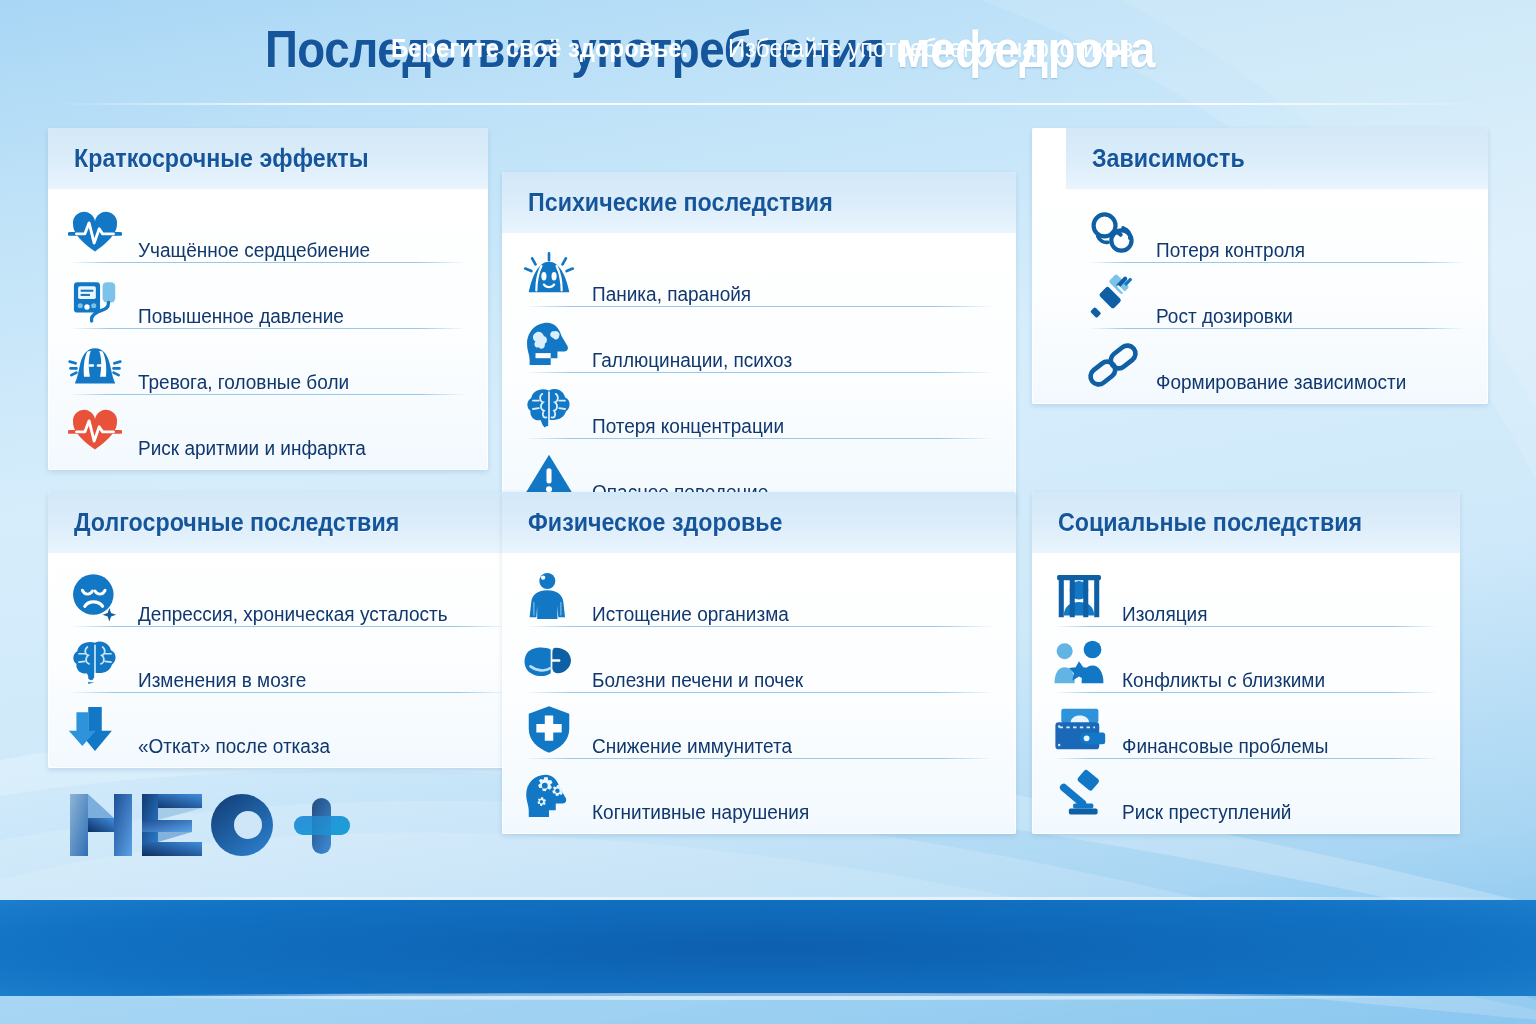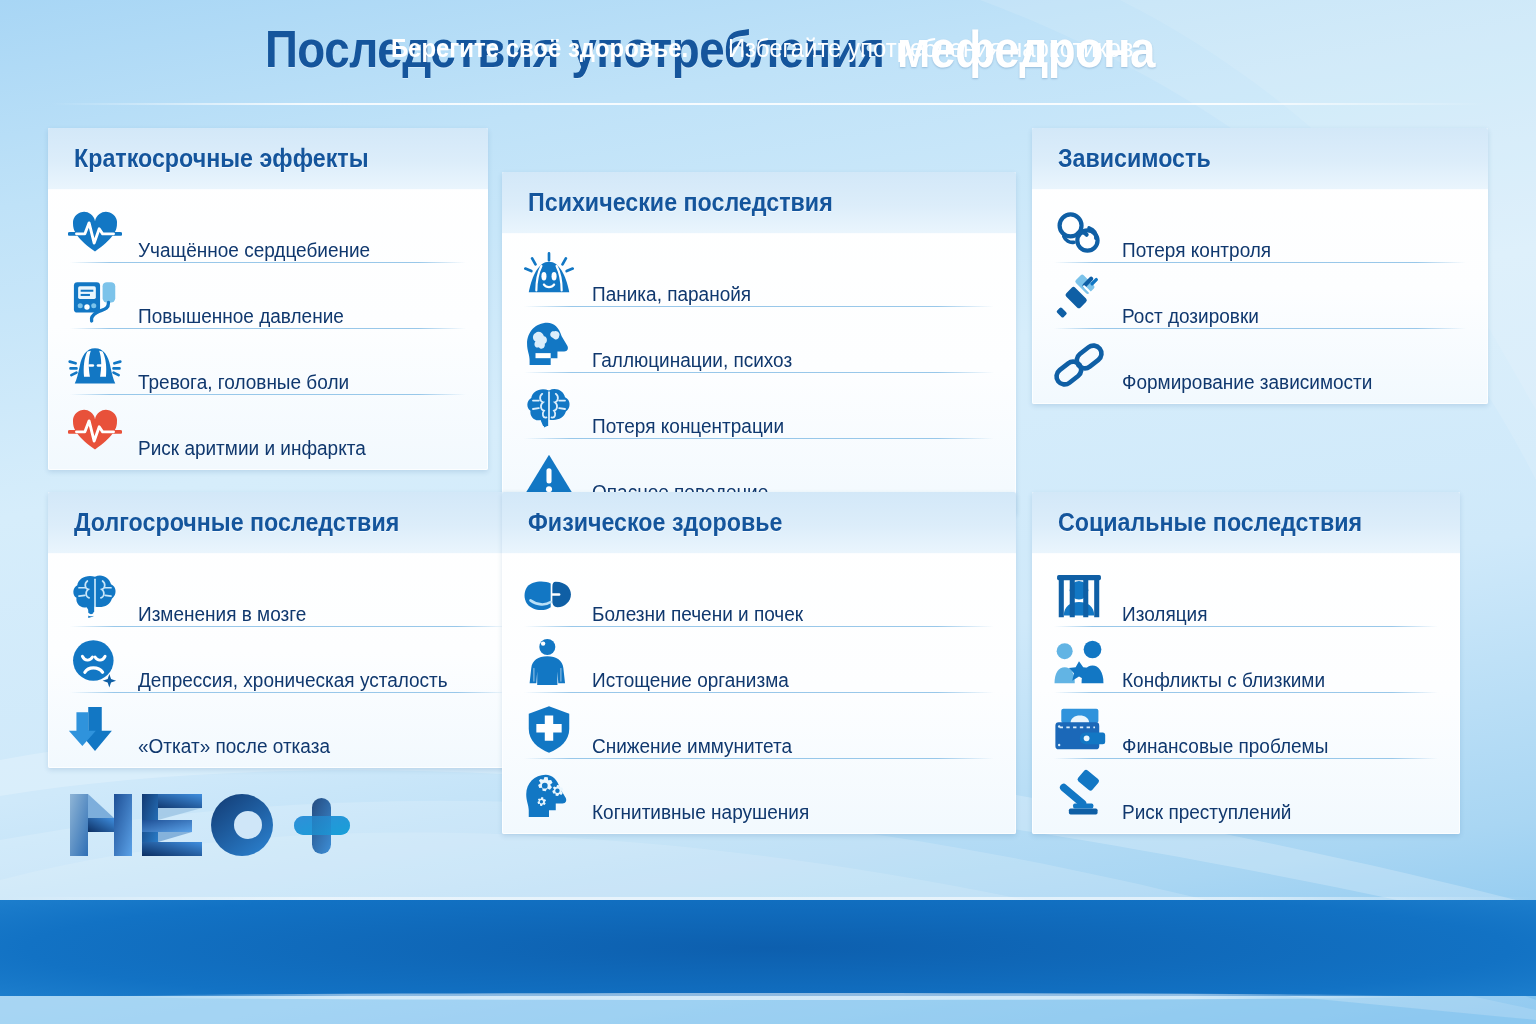--- a/index.html
+++ b/index.html
@@ -76,21 +76,21 @@
   .item .ic svg{ width:54px; height:54px; display:block; }
   .item .lbl{
     font-size:20px; color:#10386e; white-space:nowrap;
     font-family:"Liberation Sans Narrow","Liberation Sans",sans-serif;
     transform:scaleX(0.95); transform-origin:left center;
   }
 
   
   #card-short   { left:48px;   top:128px; width:440px; }
   #card-mental  { left:502px;  top:128px; width:514px;margin-top:44px; }
-  #card-depend  { left:1032px; top:128px; width:456px; }
+  #card-depend  { left:1032px; top:128px; width:456px;padding-left:34px; }
   #card-long    { left:48px;   top:492px; width:484px; }
   #card-physical{ left:502px;  top:492px; width:514px; }
   #card-social  { left:1032px; top:492px; width:428px; }
 
   
   #logo{ position:absolute; left:62px; top:786px; width:290px; height:78px; }
   #logo svg{ width:290px; height:78px; display:block; }
 
   
   #footer-band{
@@ -312,89 +312,89 @@
 
   <section class="card" id="card-long">
     <div class="card-head">
       <h2>Долгосрочные последствия</h2>
     </div>
     <div class="card-body">
 
       <div class="item">
         <span class="ic">
           <svg viewBox="0 0 64 64">
+            <circle cx="30" cy="29" r="24" fill="#1277c4"></circle>
+            <path d="M17 24 C20 30 26 30 29 25" stroke="#ffffff" stroke-width="3.4" fill="none" stroke-linecap="round"></path>
+            <path d="M32 25 C35 30 41 30 44 24" stroke="#ffffff" stroke-width="3.4" fill="none" stroke-linecap="round"></path>
+            <path d="M20 43 C24 36 36 36 41 43" stroke="#ffffff" stroke-width="3.8" fill="none" stroke-linecap="round"></path>
+            <path d="M49 45 L51 51 L57 53 L51 55 L49 61 L47 55 L41 53 L47 51 Z" fill="#0f5fa5"></path>
+          </svg>
+        </span>
+        <span class="lbl">Депрессия, хроническая усталость</span>
+      </div>
+
+      <div class="item">
+        <span class="ic">
+          <svg viewBox="0 0 64 64">
             <path d="M32 8 C22 5 12 10 11 18 C5 21 5 30 10 33 C9 40 15 46 22 44 L26 50 L31 50 L31 43 C40 46 50 42 52 34 C58 30 58 20 51 17 C49 9 40 4 32 8 Z" fill="#1277c4"></path>
             <g stroke="#c9e6f9" stroke-width="2" fill="none" stroke-linecap="round">
               <path d="M32 11 L32 43"></path>
               <path d="M23 13 C19 16 20 22 24 23 C20 26 21 32 25 33"></path>
               <path d="M41 13 C45 16 44 22 40 23 C44 26 43 32 39 33"></path>
               <path d="M13 21 L20 21 M13 31 L20 30 M51 21 L44 21 M51 31 L44 30"></path>
             </g>
             <path d="M24 46 L24 57 L30 55 L30 46 Z" fill="#1277c4"></path>
             <path d="M21 49 C24 55 30 55 33 50" stroke="#ffffff" stroke-width="2.6" fill="none" stroke-linecap="round"></path>
           </svg>
         </span>
         <span class="lbl">Изменения в мозге</span>
       </div>
 
       <div class="item">
         <span class="ic">
           <svg viewBox="0 0 64 64">
-            <circle cx="30" cy="29" r="24" fill="#1277c4"></circle>
-            <path d="M17 24 C20 30 26 30 29 25" stroke="#ffffff" stroke-width="3.4" fill="none" stroke-linecap="round"></path>
-            <path d="M32 25 C35 30 41 30 44 24" stroke="#ffffff" stroke-width="3.4" fill="none" stroke-linecap="round"></path>
-            <path d="M20 43 C24 36 36 36 41 43" stroke="#ffffff" stroke-width="3.8" fill="none" stroke-linecap="round"></path>
-            <path d="M49 45 L51 51 L57 53 L51 55 L49 61 L47 55 L41 53 L47 51 Z" fill="#0f5fa5"></path>
-          </svg>
-        </span>
-        <span class="lbl">Депрессия, хроническая усталость</span>
-      </div>
-
-      <div class="item">
-        <span class="ic">
-          <svg viewBox="0 0 64 64">
             <path d="M24 6 L40 6 L40 34 L52 34 L32 58 L12 34 L24 34 Z" fill="#1277c4"></path>
             <path d="M10 12 L24 12 L24 34 L33 34 L17 52 L1 34 L10 34 Z" fill="#2f93dc"></path>
           </svg>
         </span>
         <span class="lbl">«Откат» после отказа</span>
       </div>
 
     </div>
   </section>
 
   <section class="card" id="card-physical">
     <div class="card-head">
       <h2>Физическое здоровье</h2>
     </div>
     <div class="card-body">
-
-      <div class="item">
-        <span class="ic">
-          <svg viewBox="0 0 64 64">
-            <path d="M6 20 C12 13 26 12 34 16 L34 44 C26 50 12 48 6 40 C2 34 2 26 6 20 Z" fill="#1277c4"></path>
-            <path d="M10 36 C18 42 28 42 34 38" stroke="#b9e0f7" stroke-width="3" fill="none" stroke-linecap="round"></path>
-            <path d="M40 14 C52 14 58 22 58 29 C58 37 51 44 42 44 C38 44 36 41 36 38 L36 20 C36 16 37 14 40 14 Z" fill="#0f5fa5"></path>
-            <path d="M36 29 L44 29" stroke="#ffffff" stroke-width="3" stroke-linecap="round"></path>
-          </svg>
-        </span>
-        <span class="lbl">Болезни печени и почек</span>
-      </div>
 
       <div class="item">
         <span class="ic">
           <svg viewBox="0 0 64 64">
             <circle cx="30" cy="13" r="9.5" fill="#1277c4"></circle>
             <circle cx="25" cy="9" r="2.6" fill="#ffffff"></circle>
             <path d="M30 24 C19 24 12 29 11 38 L9 56 L17 56 L18 42 L18 58 L42 58 L42 42 L43 56 L51 56 L49 38 C48 29 41 24 30 24 Z" fill="#1277c4"></path>
             <path d="M14 38 L14 54" stroke="#ffffff" stroke-width="2" opacity="0.35"></path>
             <path d="M46 38 L46 54" stroke="#ffffff" stroke-width="2" opacity="0.35"></path>
           </svg>
         </span>
         <span class="lbl">Истощение организма</span>
+      </div>
+
+      <div class="item">
+        <span class="ic">
+          <svg viewBox="0 0 64 64">
+            <path d="M6 20 C12 13 26 12 34 16 L34 44 C26 50 12 48 6 40 C2 34 2 26 6 20 Z" fill="#1277c4"></path>
+            <path d="M10 36 C18 42 28 42 34 38" stroke="#b9e0f7" stroke-width="3" fill="none" stroke-linecap="round"></path>
+            <path d="M40 14 C52 14 58 22 58 29 C58 37 51 44 42 44 C38 44 36 41 36 38 L36 20 C36 16 37 14 40 14 Z" fill="#0f5fa5"></path>
+            <path d="M36 29 L44 29" stroke="#ffffff" stroke-width="3" stroke-linecap="round"></path>
+          </svg>
+        </span>
+        <span class="lbl">Болезни печени и почек</span>
       </div>
 
       <div class="item">
         <span class="ic">
           <svg viewBox="0 0 64 64">
             <path d="M32 5 L56 14 L56 32 C56 46 45 55 32 60 C19 55 8 46 8 32 L8 14 Z" fill="#1277c4"></path>
             <path d="M27 16 L37 16 L37 26 L47 26 L47 36 L37 36 L37 46 L27 46 L27 36 L17 36 L17 26 L27 26 Z" fill="#ffffff"></path>
           </svg>
         </span>
         <span class="lbl">Снижение иммунитета</span>

